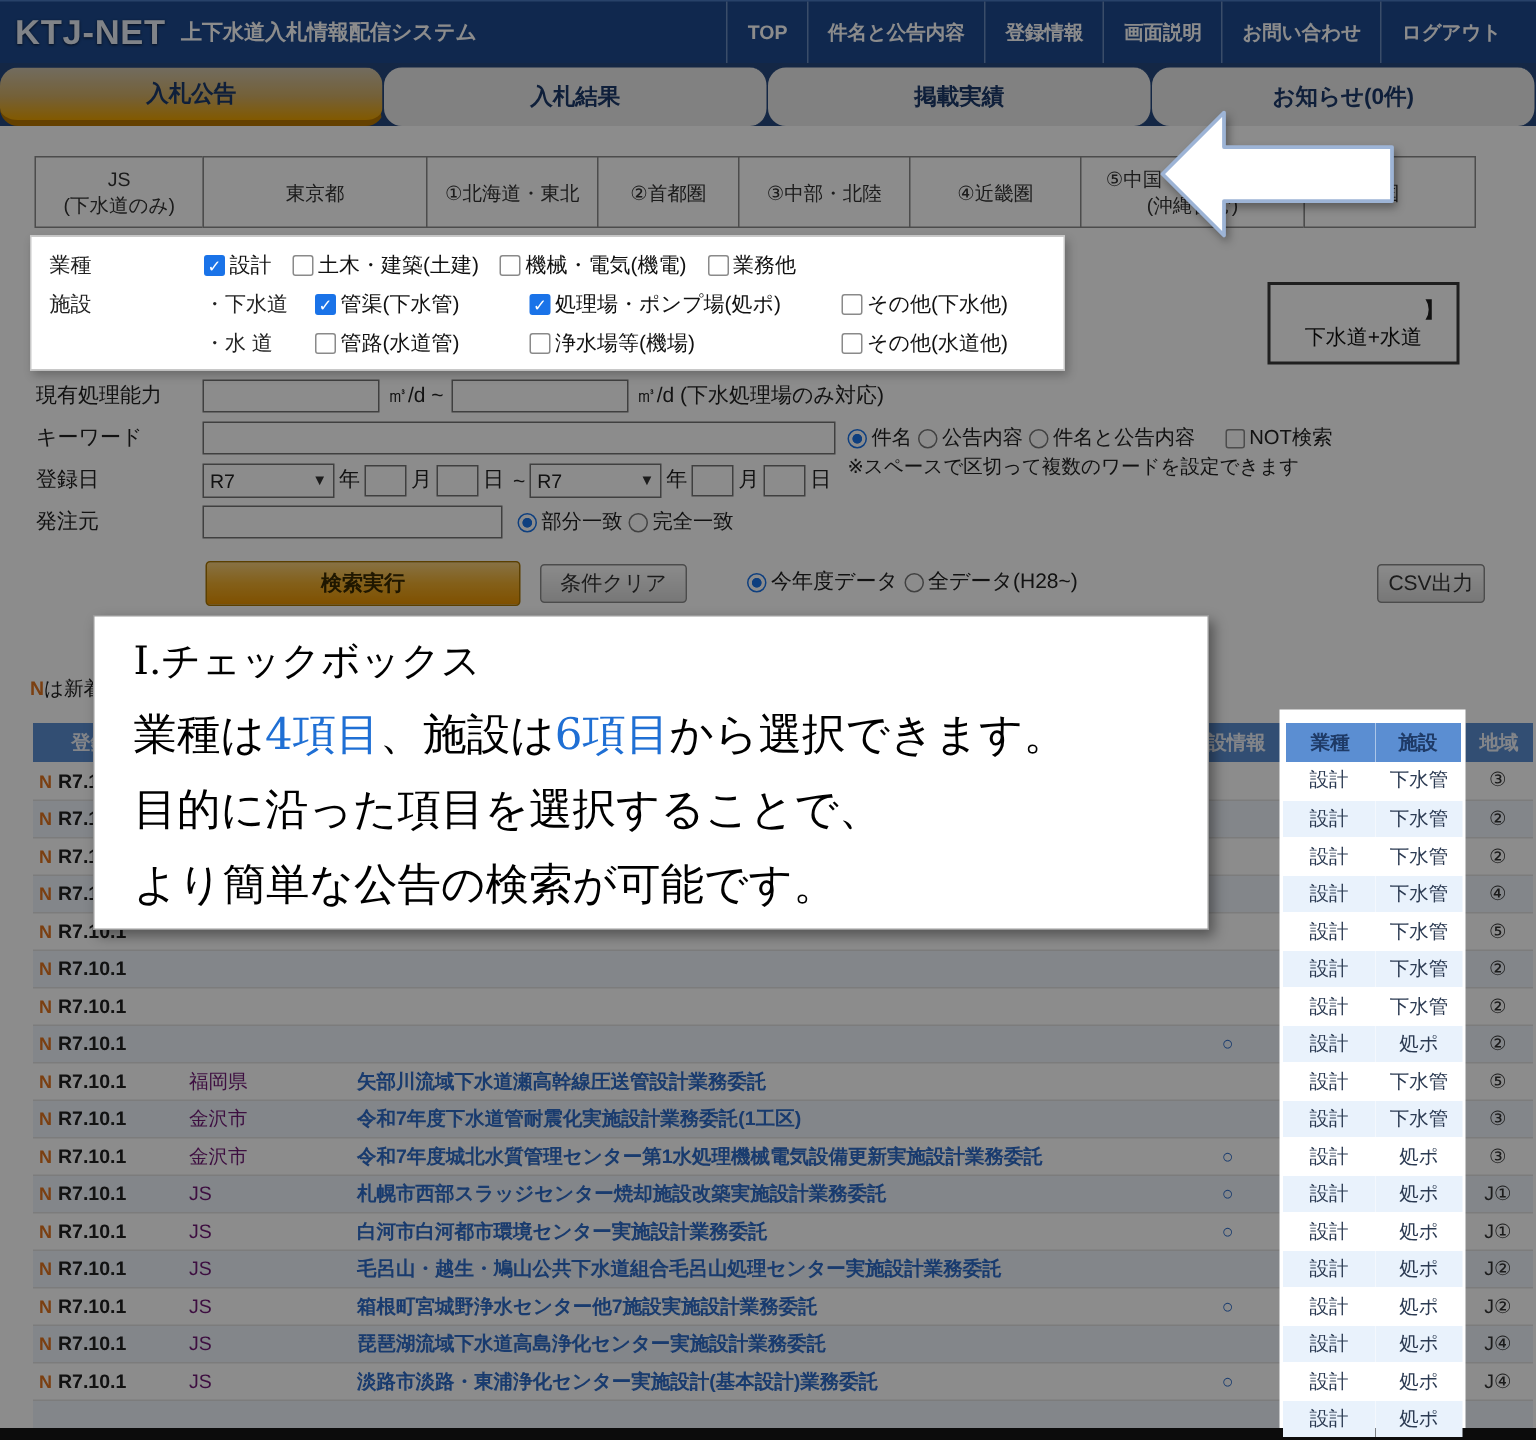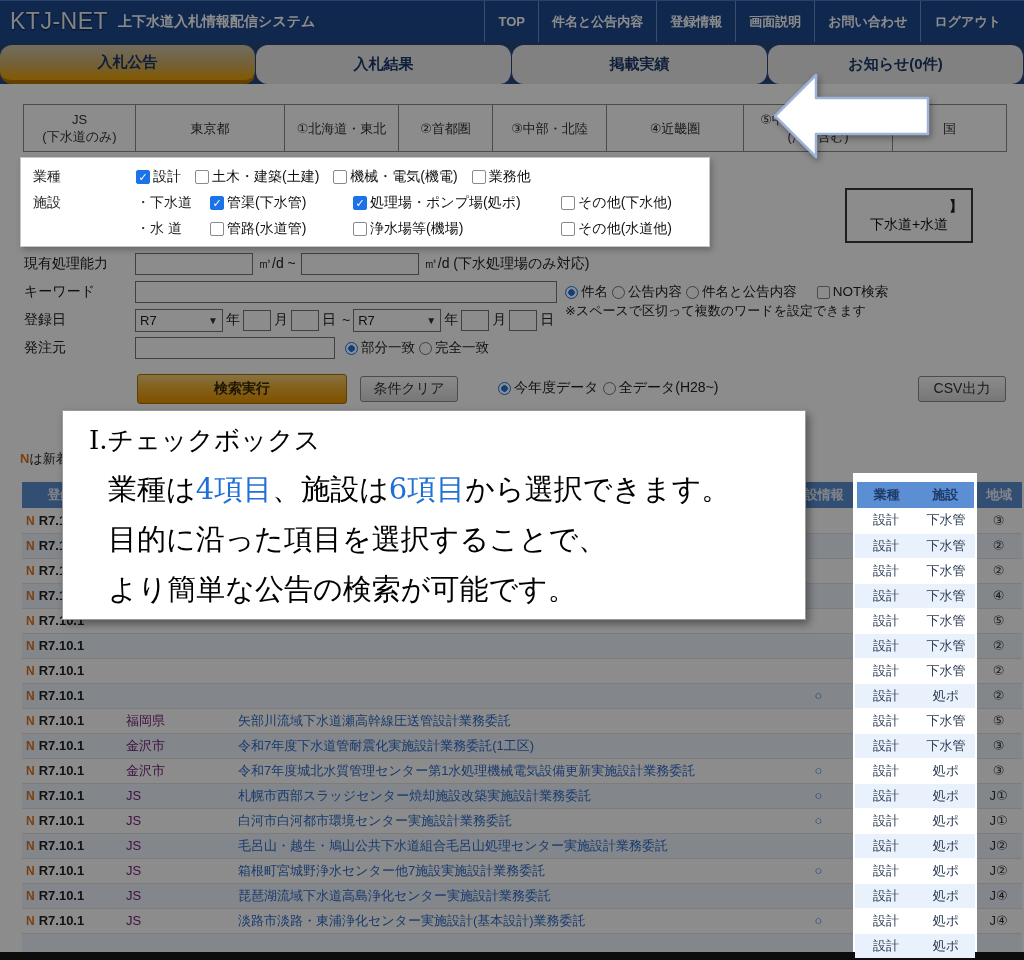--- a/index.html
+++ b/index.html
@@ -3,21 +3,21 @@
 <meta charset="utf-8">
 <style>
   html,body{margin:0;padding:0;}
   body{width:1024px;height:960px;overflow:hidden;background:#fff;
        font-family:"Liberation Sans","DejaVu Sans",sans-serif;}
   .screen{position:relative;width:1024px;height:960px;overflow:hidden;background:#fff;}
 
   
   .topbar{position:absolute;left:0;top:0;width:1024px;height:42px;background:#1e4a8f;
           border-top:1px solid #4a79c0;display:flex;align-items:center;padding:0 10px;box-sizing:border-box;}
-  .logo{font-size:23px;font-weight:normal;letter-spacing:.5px;color:#e9eff7;text-shadow:0 1px 2px #0a1830;}
+  .logo{font-size:23px;font-weight:bold;letter-spacing:.5px;color:#e9eff7;text-shadow:0 1px 2px #0a1830;}
   .subtitle{margin-left:10px;font-size:14px;font-weight:bold;color:#fff;}
   .topnav{margin-left:auto;display:flex;height:42px;}
   .nav-item{padding:0 13px;border-left:1px solid #6a8cc0;color:#fff;font-size:13px;font-weight:bold;
             line-height:42px;cursor:pointer;white-space:nowrap;}
 
   
   .tabbar{position:absolute;left:0;top:42px;width:1024px;height:42px;background:#26487e;display:flex;}
   .tab{flex:1;margin-top:3px;background:#ececec;border-right:1px solid #26487e;display:flex;
        align-items:center;justify-content:center;font-size:15px;font-weight:bold;color:#1c3a6a;
        cursor:pointer;box-sizing:border-box;border-radius:12px;}
@@ -65,21 +65,21 @@
   .rdo.sel{border-color:#1a73e8;background:radial-gradient(circle,#1a73e8 0 3px,#fff 3.5px);}
   .ropt{display:flex;align-items:center;margin-right:4px;cursor:pointer;white-space:nowrap;font-size:13.5px;color:#222;}
   .kw-note{position:absolute;left:553px;top:218px;font-size:13px;color:#222;white-space:nowrap;}
 
   .btn{position:absolute;display:flex;align-items:center;justify-content:center;font-size:14px;
        border-radius:3px;cursor:pointer;box-sizing:border-box;}
   .btn-search{left:125px;top:290px;width:210px;height:30px;font-weight:bold;color:#3a2a00;
        background:linear-gradient(180deg,#f7cf7c 0%,#efae2e 50%,#e89200 100%);border:1px solid #a87500;}
   .btn-clear{left:348px;top:292px;width:98px;height:26px;color:#333;
        background:linear-gradient(180deg,#fdfdfd,#d9d9d9);border:1px solid #8a8a8a;}
-  .btn-csv{left:906px;top:292px;width:88px;height:26px;color:#333;
+  .btn-csv{left:906px;top:292px;width:72px;height:26px;color:#333;
        background:linear-gradient(180deg,#fdfdfd,#d9d9d9);border:1px solid #8a8a8a;}
   .scope-radios{position:absolute;left:486px;top:295px;display:flex;}
   .scope-radios .ropt{font-size:14px;}
   .banner{position:absolute;left:125px;top:331px;width:300px;height:27px;background:#2d2f8f;
           border:1px solid #1e1f60;color:#fff;font-size:13.5px;display:flex;align-items:center;
           justify-content:center;cursor:pointer;}
   .list-note{position:absolute;left:8px;top:366px;font-size:13px;color:#222;}
   .list-note .nmark{color:#e0741f;font-weight:bold;}
 
   
@@ -90,36 +90,36 @@
   th.band-l{border-left:3px solid #fff;}
   th.band-r{border-right:3px solid #fff;}
   td{height:25px;border-bottom:1px solid #e2e2e2;font-size:13px;padding:0 2px;overflow:hidden;
      white-space:nowrap;box-sizing:border-box;}
   tr.even td{background:#eef4fc;}
   td.band{position:relative;z-index:54;background:#fff;text-align:center;color:#2b3a52;}
   tr.even td.band{background:#e9f2fc;}
   td.c-date{color:#222;font-weight:bold;}
   td.c-date .nmark{color:#e0741f;font-weight:bold;font-size:12px;margin:0 4px 0 2px;}
   td.c-org{color:#701a75;padding-left:14px;}
-  td.c-title{padding-left:16px;}
+  td.c-title{padding-left:16px;font-weight:bold;}
   td.c-title span{color:#2e6cc8;cursor:pointer;}
   td.c-info{text-align:center;color:#2e6cc8;cursor:pointer;}
   td.c-area{text-align:center;color:#333;}
   .band-underlay{position:absolute;left:831px;top:-9px;width:124px;height:588px;background:#fff;z-index:52;}
 
   
   .dim-overlay{position:absolute;left:0;top:0;width:1024px;height:960px;background:rgba(0,0,0,0.45);
                z-index:50;pointer-events:none;}
   .bottom-strip{position:absolute;left:0;top:868px;width:1024px;height:8px;background:#0c0c0c;z-index:53;}
 
   .callout{position:absolute;left:62px;top:410px;width:744px;height:210px;background:#fff;z-index:62;
            border:1px solid #9a9a9a;box-shadow:3px 4px 8px rgba(0,0,0,.4);box-sizing:border-box;
            padding:12px 0 0 26px;font-family:"DejaVu Serif","Liberation Serif",serif;color:#000;}
   .callout-title{font-size:26px;margin-bottom:6px;}
-  .callout-line{font-size:29px;line-height:50px;white-space:nowrap;margin-left:19px;}
+  .callout-line{font-size:29px;line-height:50px;white-space:nowrap;}
   .callout .hl{color:#1f6fd4;}
 
   .big-arrow{position:absolute;left:770px;top:70px;z-index:64;
              filter:drop-shadow(2px 3px 3px rgba(0,0,0,.35));}
 
   .side-button{position:absolute;left:833px;top:104px;width:128px;height:55px;background:#fff;
                border:2px solid #3a3a3a;box-sizing:border-box;display:flex;flex-direction:column;
                justify-content:center;cursor:pointer;}
   .side-line1{text-align:right;padding-right:8px;font-size:14px;font-weight:bold;color:#222;height:18px;}
   .side-line2{text-align:center;font-size:14px;color:#111;}
@@ -151,21 +151,21 @@
 
   <div class="content">
 
     <div class="region-row" id="regionRow">
         <div class="region-btn" style="width: 113px;">JS
 (下水道のみ)</div>
         <div class="region-btn" style="width: 150px;">東京都</div>
         <div class="region-btn" style="width: 115px;">①北海道・東北</div>
         <div class="region-btn" style="width: 95px;">②首都圏</div>
         <div class="region-btn" style="width: 115px;">③中部・北陸</div>
-        <div class="region-btn" style="width: 138px;">④近畿圏</div>
+        <div class="region-btn" style="width: 115px;">④近畿圏</div>
         <div class="region-btn" style="width: 150px;">⑤中国・四国・九州
 (沖縄含む)</div>
         <div class="region-btn" style="width: 115px;">国</div>
       </div>
 
     <div class="panel">
       <div class="p-row">
         <span class="p-label">業種</span>
         <div class="opts" id="industryOpts">
             <label class="opt">

